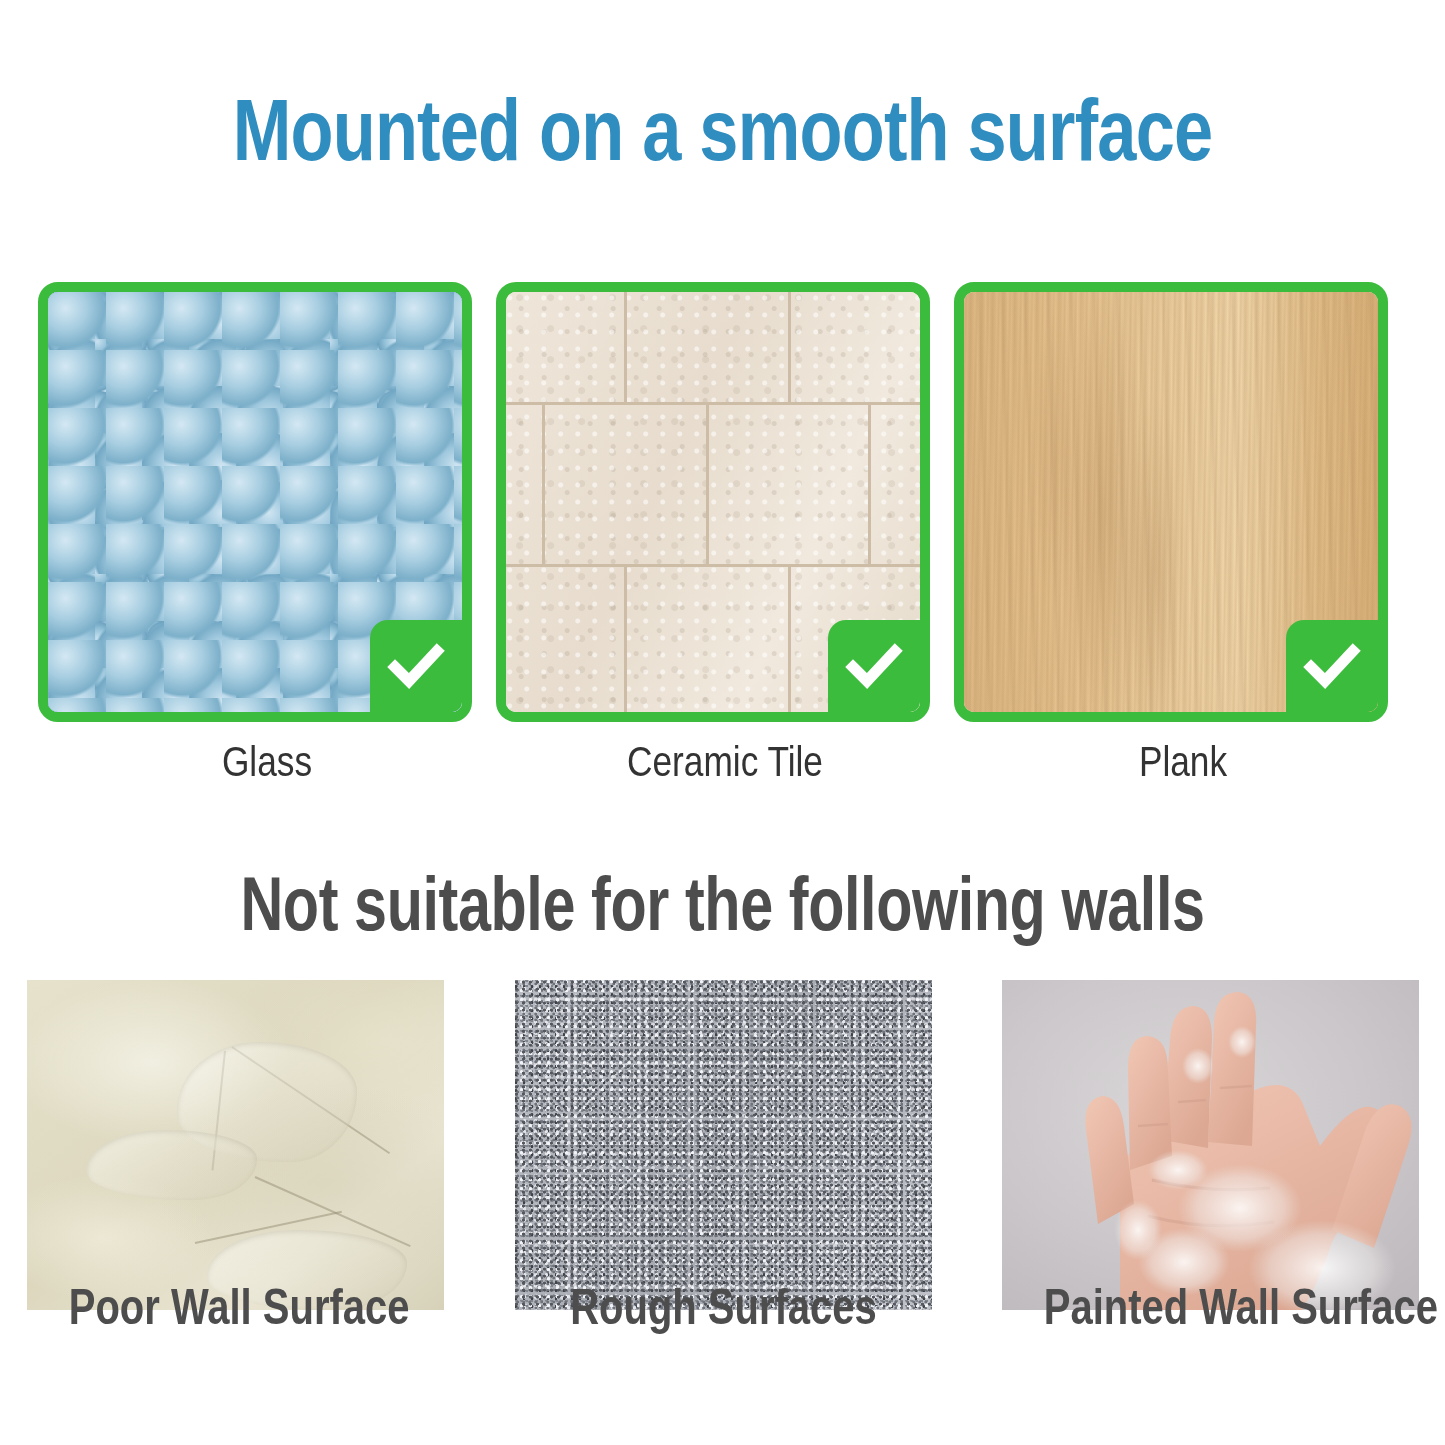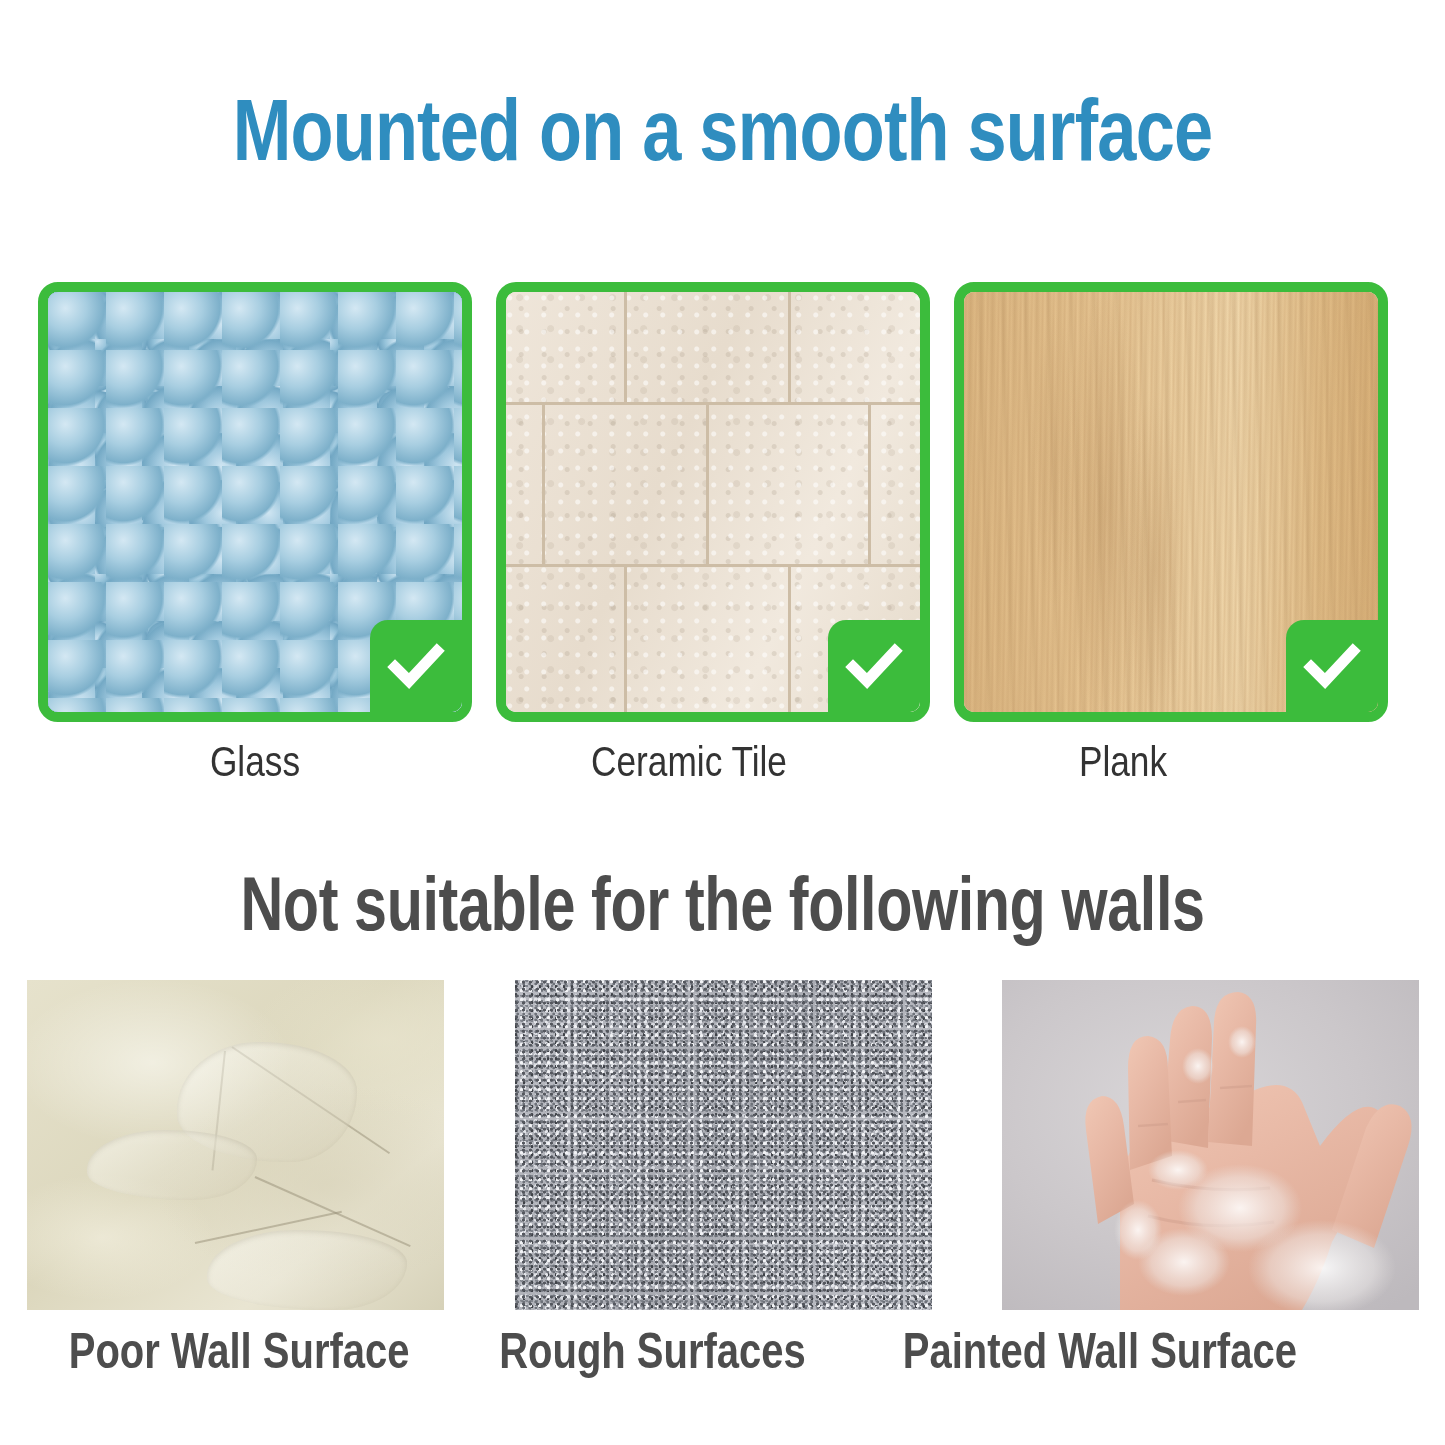--- a/index.html
+++ b/index.html
@@ -137,25 +137,25 @@
     border-top-left-radius: 18px;
     display: flex;
     align-items: center;
     justify-content: center;
   }
   .check-badge svg { display: block; }
 
   
   .good-labels {
     position: absolute;
-    left: 38px; top: 736px;
+    left: 50px; top: 736px;
     width: 1350px;
     height: 56px;
     display: flex;
-    justify-content: flex-start;
+    justify-content: space-between;
   }
   .good-label {
     width: 434px;
     text-align: center;
     color: #333333;
     font-family: "Liberation Sans Narrow", "Liberation Sans", sans-serif;
     font-size: 43px;
     font-weight: 400;
     line-height: 50px;
     transform: scaleX(0.82);
@@ -224,24 +224,25 @@
     position: absolute; inset: 0;
     background:
       radial-gradient(ellipse 340px 260px at 42% 38%, #d9d6d8 0%, #cbc7ca 55%, #bdb9bd 100%);
   }
   .hand { position: absolute; inset: 0; }
   .hand svg { display: block; width: 100%; height: 100%; }
 
   
   .bad-labels {
     position: absolute;
-    left: 27px; top: 1322px;
+    left: 27px; top: 1278px;
     width: 1392px;
     height: 62px;
     display: flex;
+    justify-content: space-between;
   }
   .bad-label {
     width: 417px;
     text-align: center;
     color: #4d4d4d;
     font-family: "Liberation Sans Narrow", "Liberation Sans", sans-serif;
     font-size: 50px;
     font-weight: 700;
     line-height: 58px;
     transform: scaleX(0.80);

